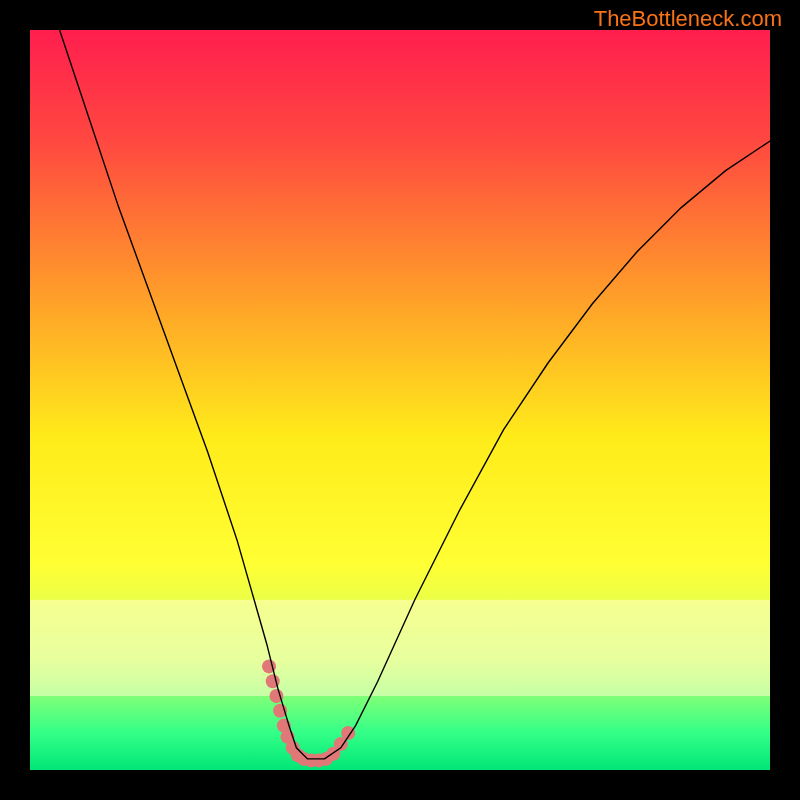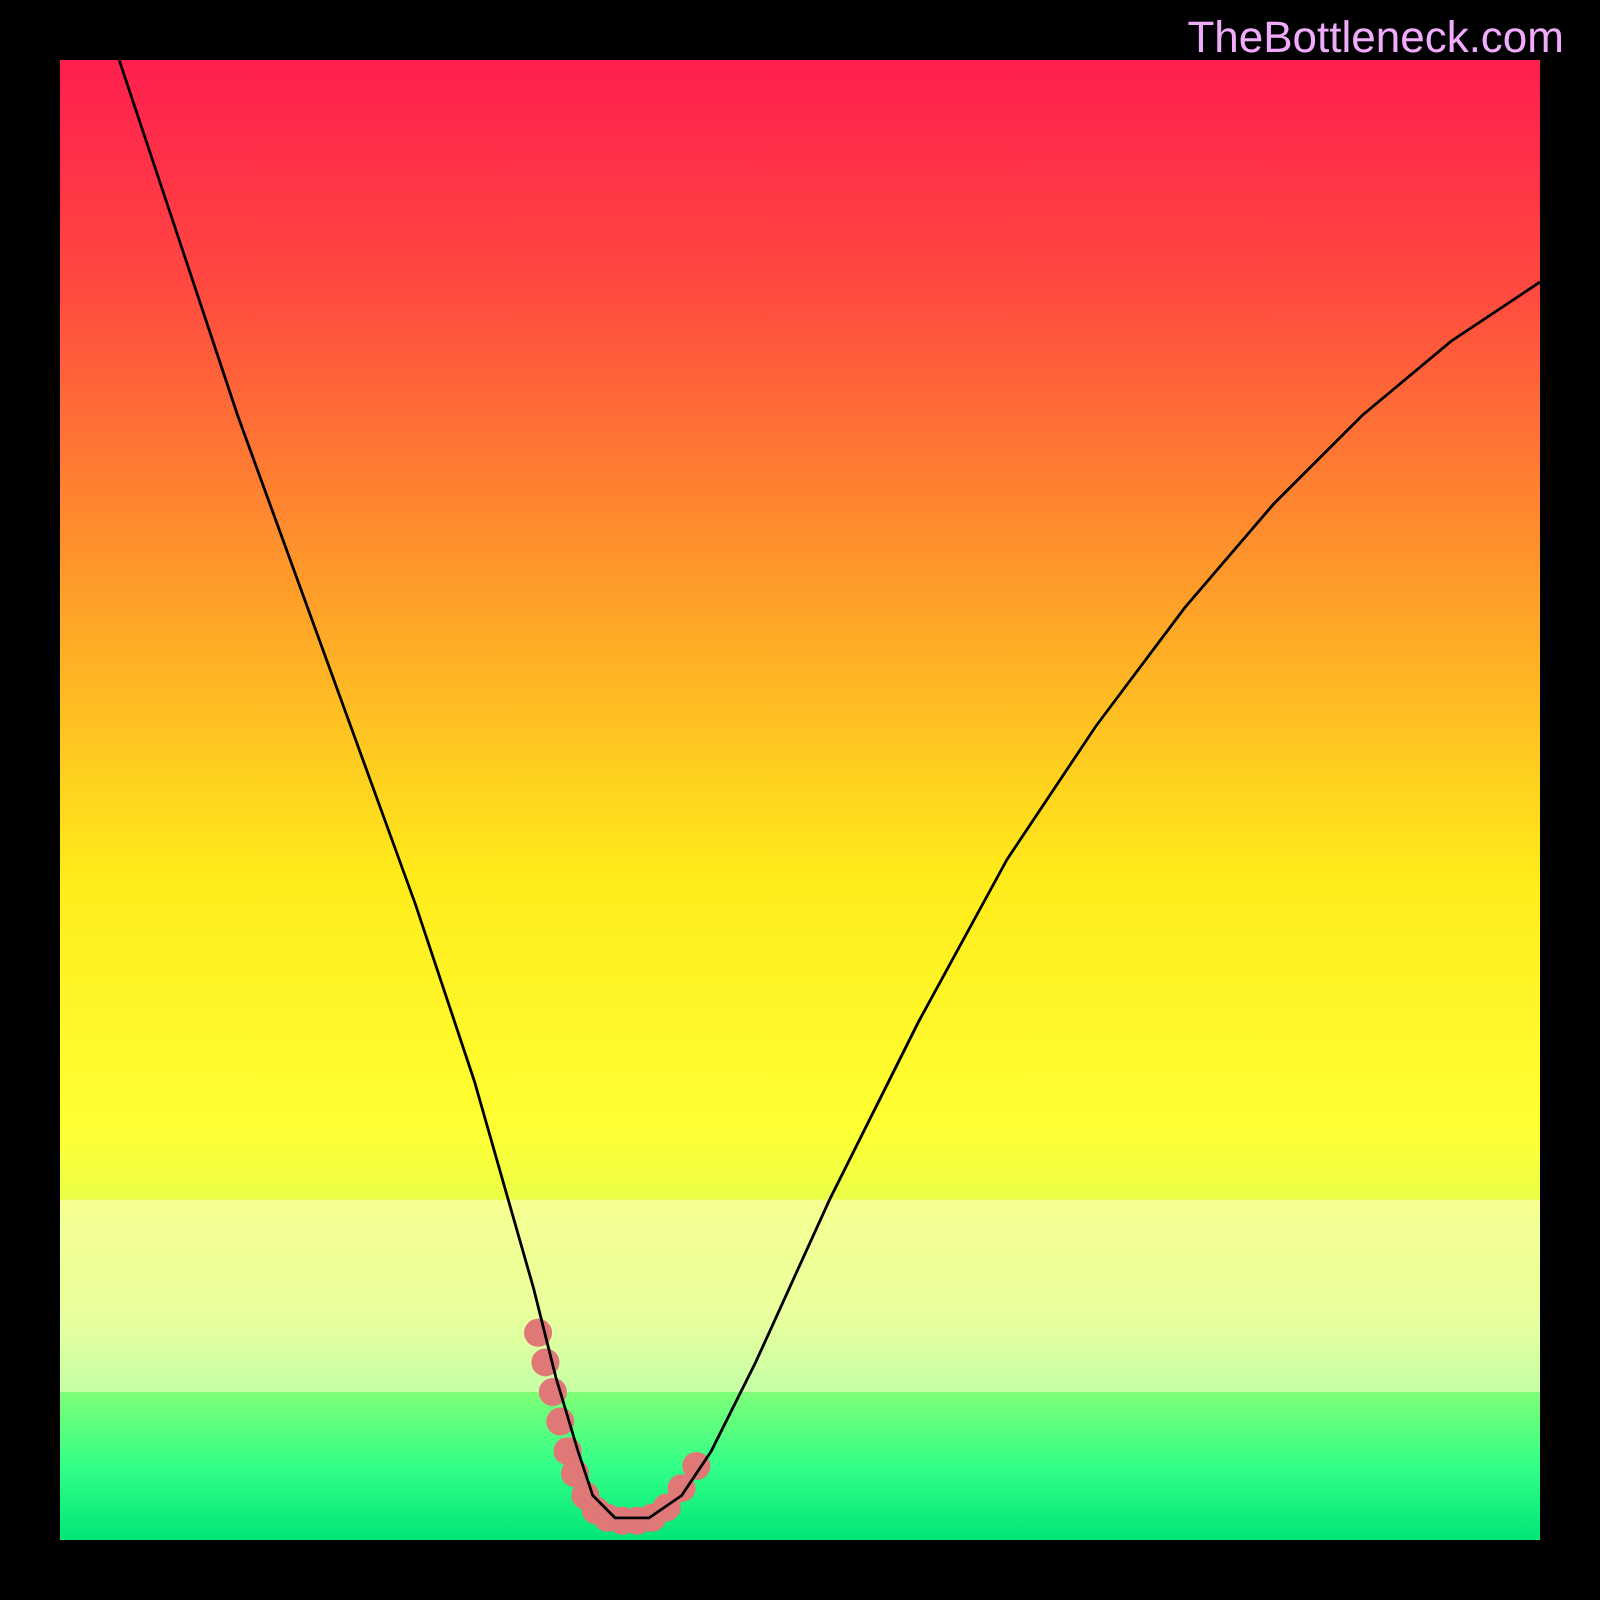--- a/index.html
+++ b/index.html
@@ -9,21 +9,21 @@
     height: 800px;
     background: #000;
     position: relative;
     overflow: hidden;
     font-family: Arial, sans-serif;
   }
   .attribution {
     position: absolute;
     top: 6px;
     right: 18px;
-    color: #f0abfc;
+    color: #f97316;
     font-size: 22px;
     font-weight: 500;
     z-index: 10;
   }
   .plot-area {
     position: absolute;
     left: 30px;
     top: 30px;
     width: 740px;
     height: 740px;

